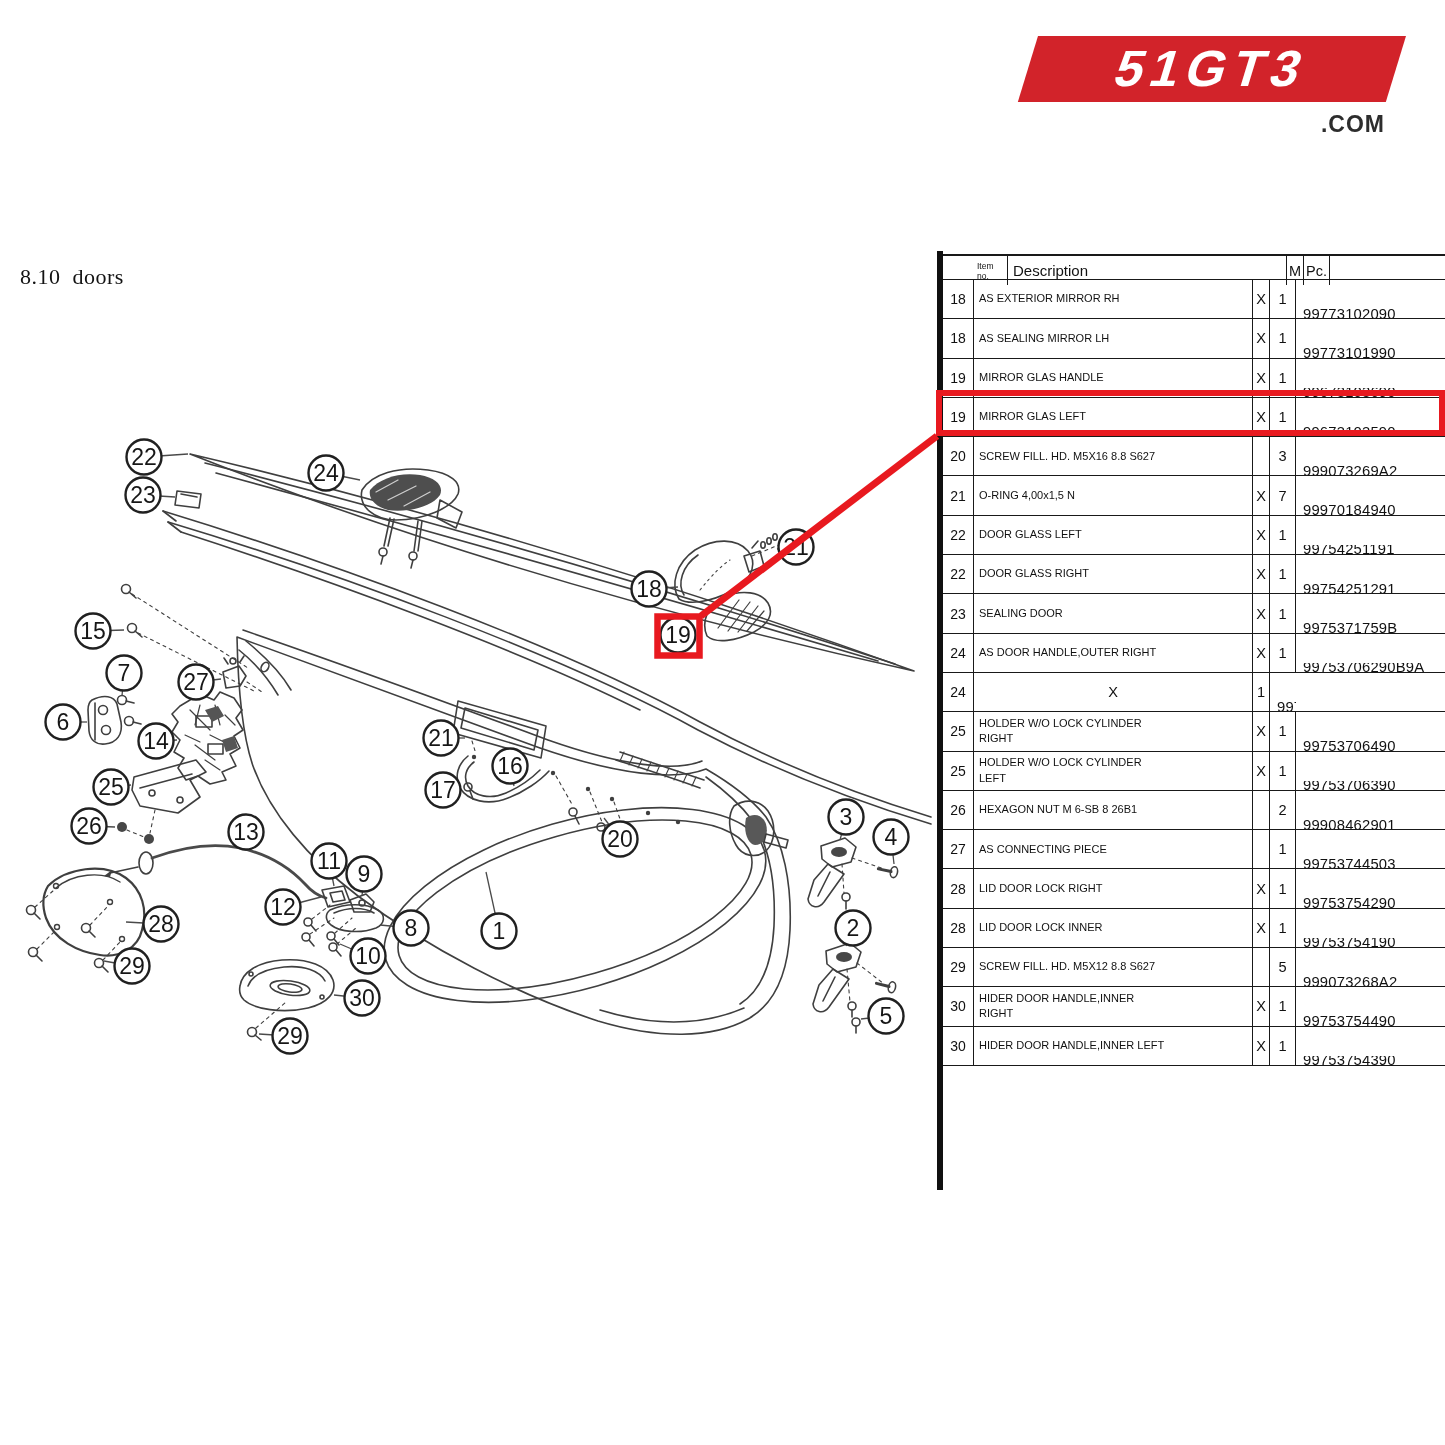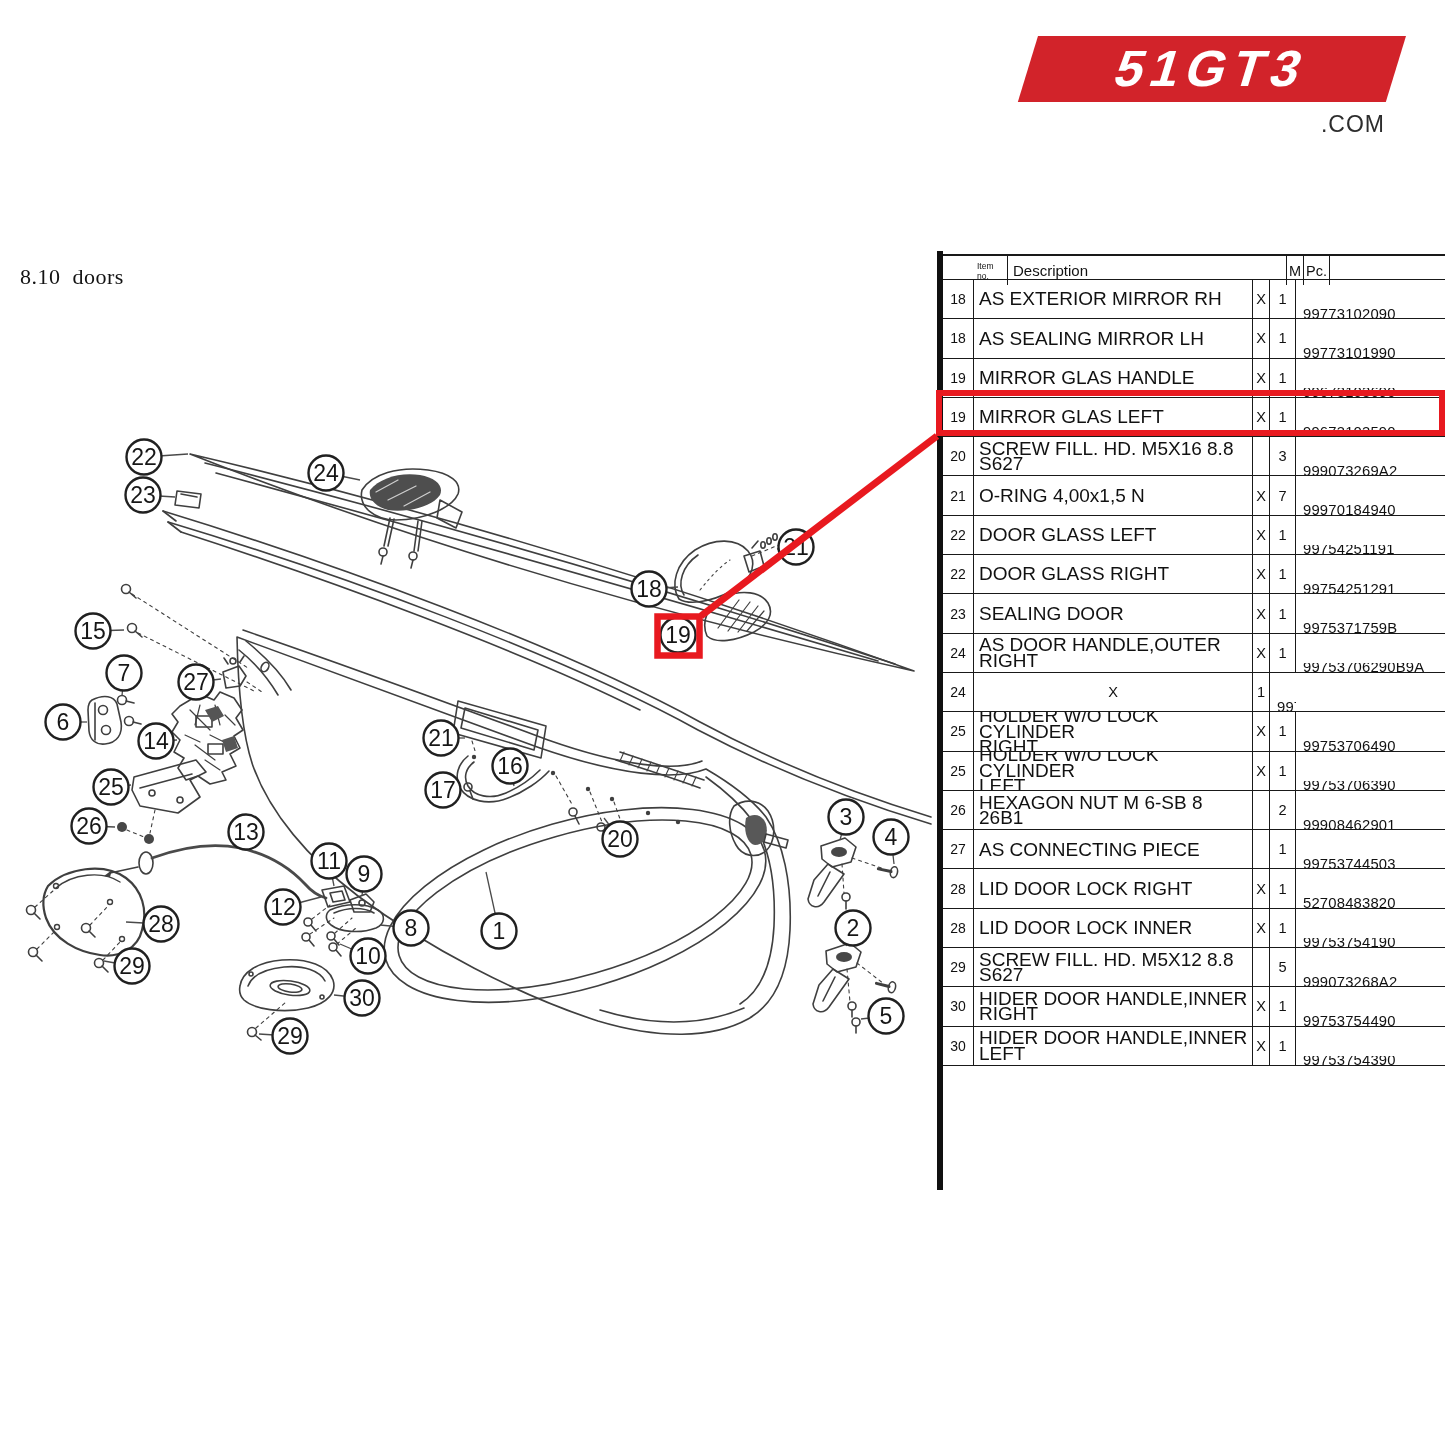--- a/index.html
+++ b/index.html
@@ -9,32 +9,32 @@
   
   #section-title{left:20px;top:264px;font-size:22px;color:#131313;
     letter-spacing:0.5px;white-space:pre;font-family:Liberation Serif, serif;}
   
   #logo-box{left:1038px;top:36px;width:368px;height:66px;
     transform:skewX(-17deg);transform-origin:top left;
     display:flex;align-items:center;justify-content:center;}
   #logo-text{color:#fff;font-weight:bold;font-size:51px;letter-spacing:7px;
     line-height:66px;}
   #logo-tld{left:1288px;top:111px;width:97px;text-align:right;
-    font-size:23px;font-weight:normal;color:#2d2d2d;letter-spacing:1px;}
+    font-size:23px;font-weight:bold;color:#2d2d2d;letter-spacing:1px;}
   
   #page-bar{left:937px;top:251px;width:6px;height:939px;background:#101010;}
   
   #parts-table{left:943px;top:254px;width:502px;border-top:2px solid #191919;}
   .trow{display:grid;grid-template-columns:31px 279px 17px 26px 1fr;
     border-bottom:1.8px solid #191919;height:38.3px;}
   .trow.hdr{height:23px;padding-left:34px;}
   .cell{display:flex;flex-direction:column;justify-content:center;
     overflow:hidden;}
   .c-item{align-items:center;border-right:1.8px solid #191919;font-size:14px;}
-  .c-desc{padding-left:5px;border-right:1.8px solid #191919;font-size:19px;
+  .c-desc{padding-left:5px;border-right:1.8px solid #191919;font-size:11px;
     line-height:15.5px;}
   .c-m{align-items:center;border-right:1.8px solid #191919;font-size:14.6px;}
   .c-pc{align-items:center;border-right:1.8px solid #191919;font-size:14.6px;}
   .c-mat{padding-left:7px;font-size:14.8px;letter-spacing:0.2px;margin-top:29px;}
   .hdr .c-item{font-size:8.5px;}
   .hdr .c-desc{font-size:15px;}
   .hdr .c-m,.hdr .c-pc{font-size:14.5px;}
   .hdr .c-mat{font-size:16.5px;}
   
   #row-highlight{left:936px;top:390px;width:509px;height:46px;
@@ -519,21 +519,21 @@
         <div class="cell c-pc">1</div>
         <div class="cell c-mat">99753744503</div>
       </div>
       <div class="trow">
         <div class="cell c-item">28</div>
         <div class="cell c-desc">
           <span>LID DOOR LOCK RIGHT</span>
         </div>
         <div class="cell c-m">X</div>
         <div class="cell c-pc">1</div>
-        <div class="cell c-mat">52708483820</div>
+        <div class="cell c-mat">99753754290</div>
       </div>
       <div class="trow">
         <div class="cell c-item">28</div>
         <div class="cell c-desc">
           <span>LID DOOR LOCK INNER</span>
         </div>
         <div class="cell c-m">X</div>
         <div class="cell c-pc">1</div>
         <div class="cell c-mat">99753754190</div>
       </div>

